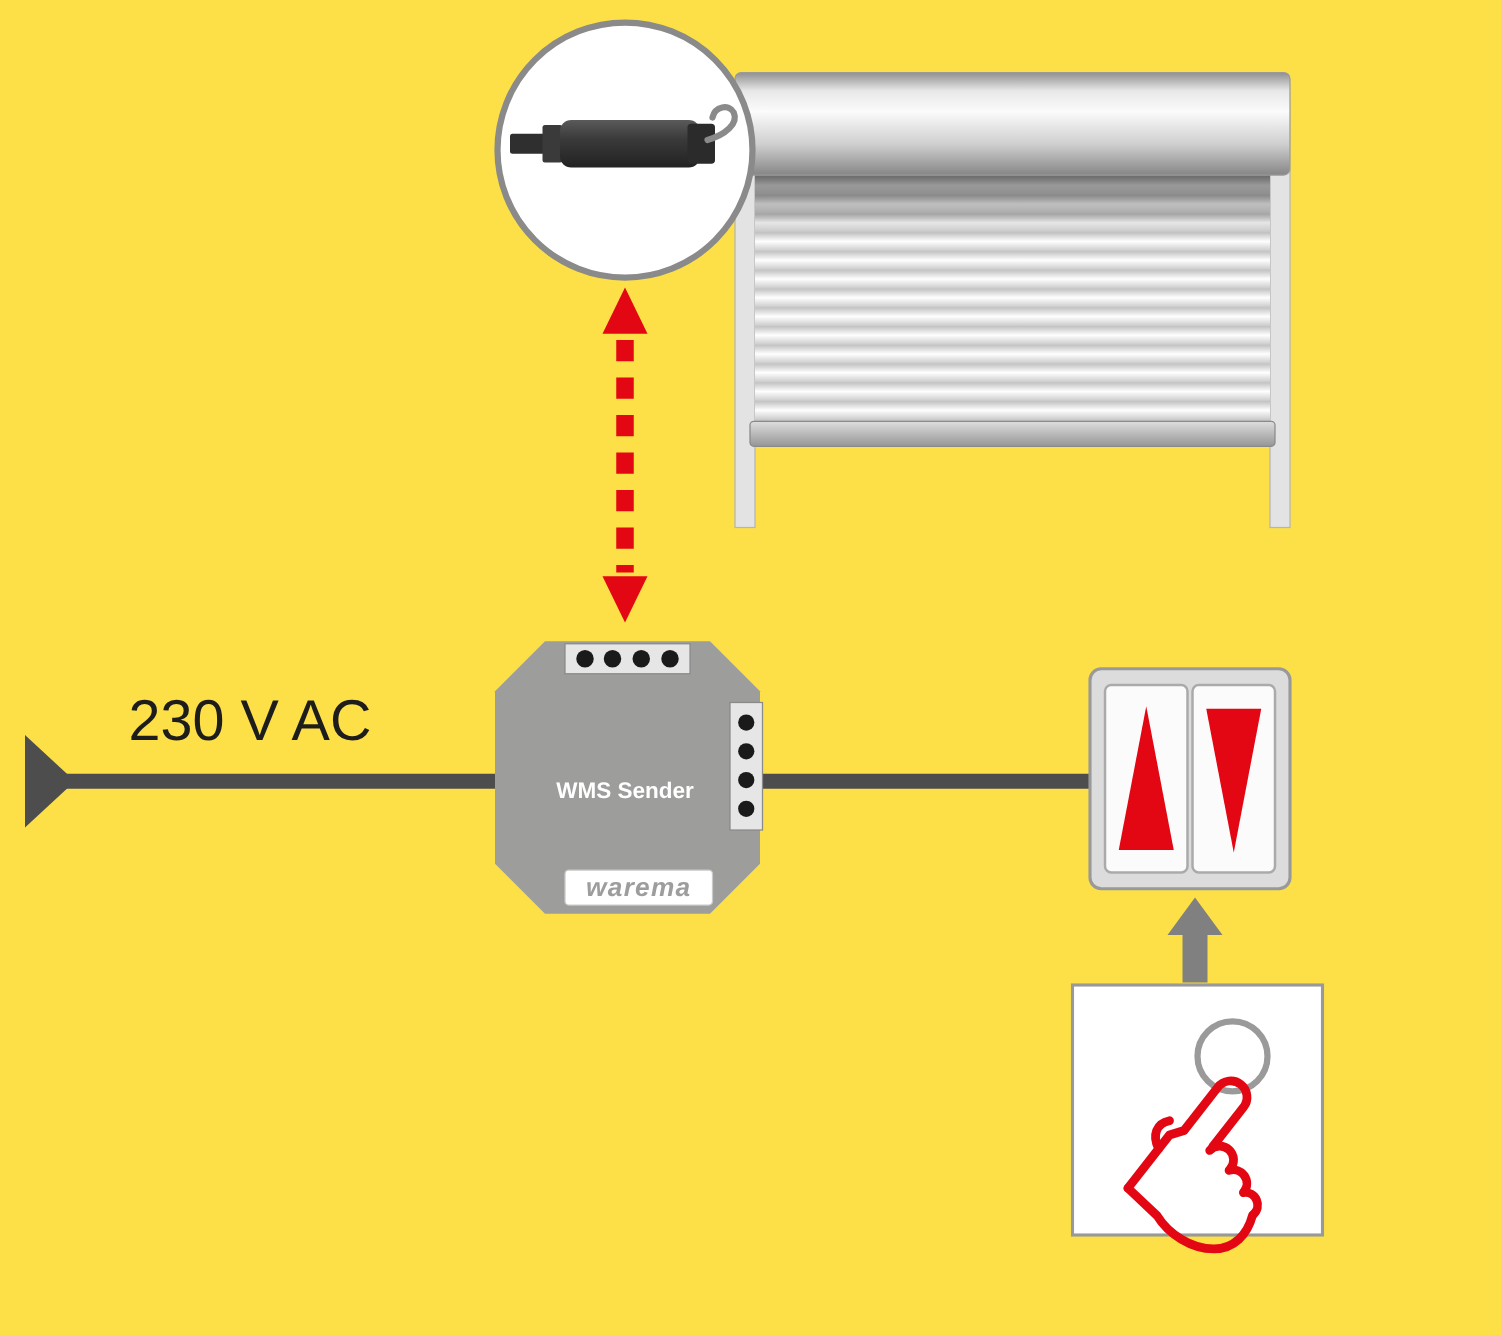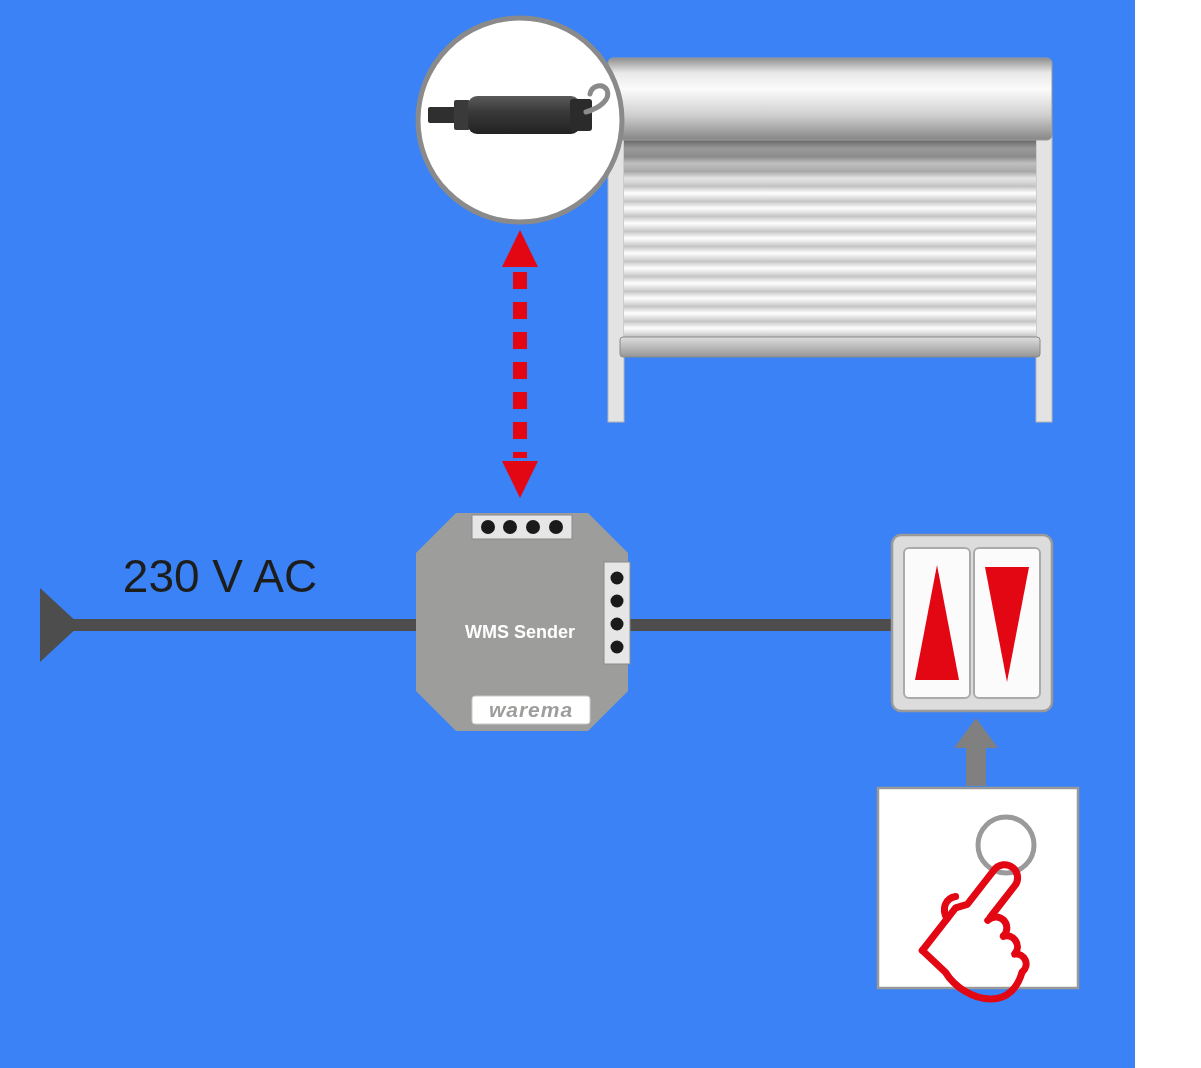--- a/index.html
+++ b/index.html
@@ -1,23 +1,22 @@
 <!DOCTYPE html>
 <html><head>
 <meta charset="utf-8">
 <style>
   html, body { margin: 0; padding: 0; background: #ffffff; }
   .stage {
     position: relative;
-    width: 1115px;
+    width: 1201px;
     height: 1068px;
-    background: #3b82f6;
+    background: #fde047;
     font-family: "Liberation Sans", sans-serif;
     overflow: hidden;
-    padding-left: 20px;
   }
   svg { display: block; }
   text { font-family: "Liberation Sans", sans-serif; }
   .power-label { font-size: 46px; fill: #1d1d1b; }
   .sender-label { font-size: 18px; font-weight: bold; fill: #ffffff; }
   .brand-label { font-size: 21px; font-weight: bold; font-style: italic; fill: #9d9d9c; letter-spacing: 1px; }
 </style>
 </head>
 <body>
 

